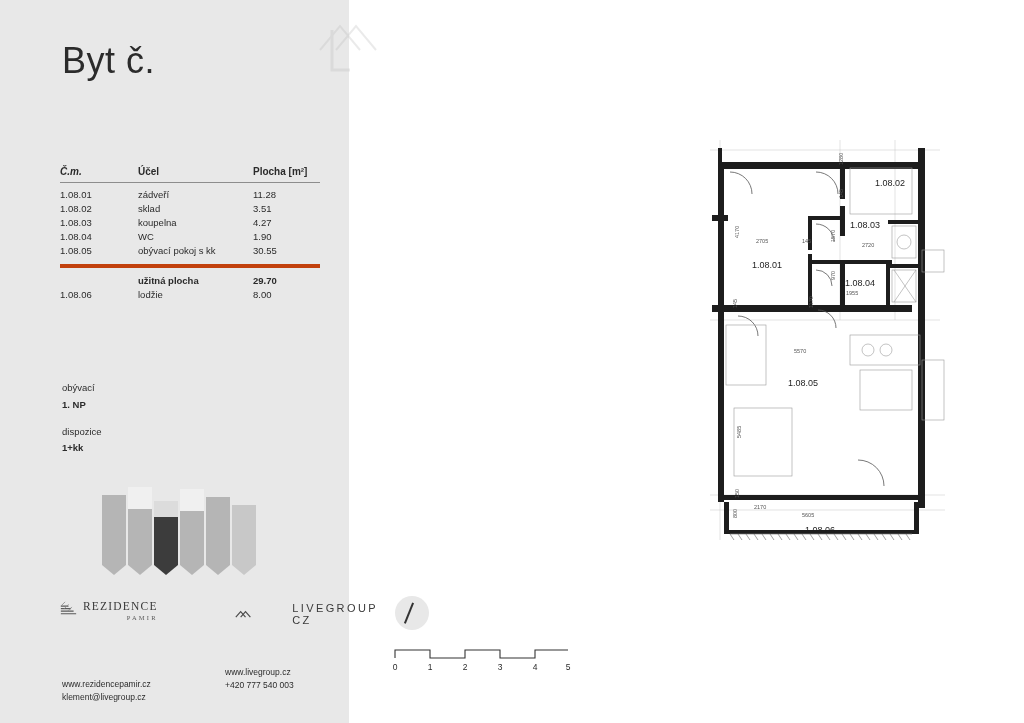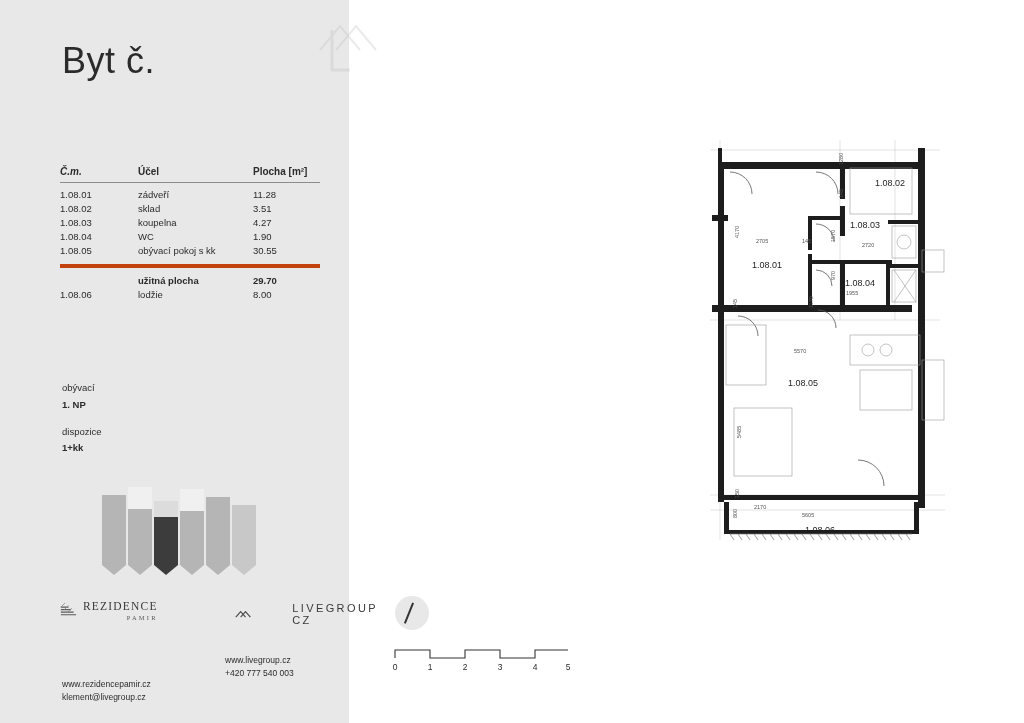--- a/index.html
+++ b/index.html
@@ -122,21 +122,21 @@
     position: absolute;
     left: 60px;
     top: 600px;
     width: 270px;
     height: 28px;
   }
   .logo-rez {
     position: absolute;
     left: 0; top: 0;
     display: flex;
-    align-items: center;
+    align-items: flex-start;
   }
   .logo-mark {
     width: 17px; height: 17px;
     margin-right: 6px;
     margin-top: 1px;
   }
   .logo-rez-txt {
     font-family: "Liberation Serif", serif;
     font-size: 11.5px;
     letter-spacing: 1.2px;
@@ -167,21 +167,21 @@
 
   .contacts {
     position: absolute;
     left: 62px;
     top: 650px;
     font-size: 8.5px;
     color: #2b2b2b;
     line-height: 1.55;
   }
   .contacts .c1 { position: absolute; left: 0; top: 8px; white-space: nowrap; margin-top: 20px;}
-  .contacts .c2 { position: absolute; left: 163px; top: 4px; white-space: nowrap;}
+  .contacts .c2 { position: absolute; left: 163px; top: 16px; white-space: nowrap;}
 
   
   .scalebar {
     position: absolute;
     left: 390px;
     top: 596px;
     width: 200px;
     height: 80px;
   }
   .north-circle {

